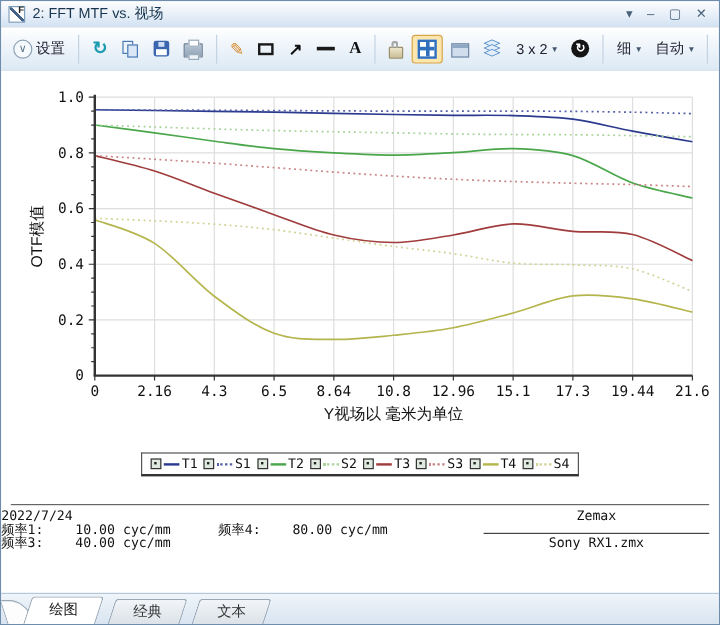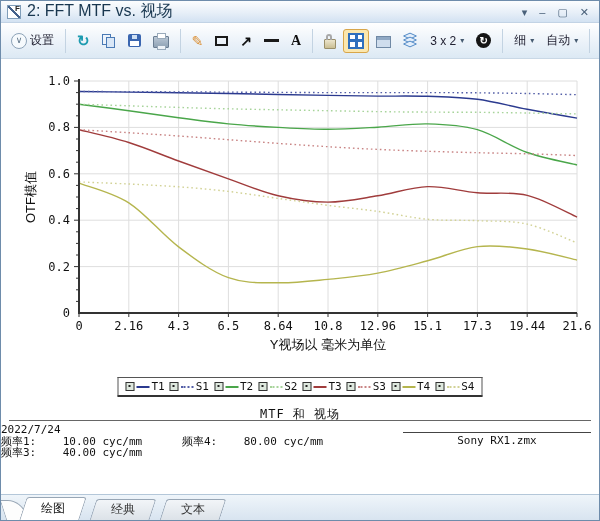--- a/index.html
+++ b/index.html
@@ -6,21 +6,21 @@
   body{width:600px;height:521px;font-family:"Liberation Sans",sans-serif;}
   .window{position:relative;width:600px;height:521px;box-sizing:border-box;border:1px solid #6e8cab;background:#fff;overflow:hidden;}
 
   
   .titlebar{position:absolute;top:0;left:0;right:0;height:22px;
     background:linear-gradient(#fcfdfe,#e7eff8 55%,#d3e2f2);
     border-bottom:1px solid #c2d3e5;display:flex;align-items:center;padding:0 6px;gap:6px;box-sizing:border-box;}
   .win-icon{position:relative;width:14px;height:14px;background:#fff;border:1px solid #7f9db9;box-sizing:border-box;
     background-image:linear-gradient(45deg,transparent 44%,#44618a 44%,#44618a 56%,transparent 56%);}
   .win-icon b{position:absolute;right:0px;top:-2px;font-size:8px;color:#222;font-weight:bold;}
-  .title{font-size:16px;color:#18364f;}
+  .title{font-size:12px;color:#18364f;}
   .win-controls{margin-left:auto;display:flex;gap:12px;color:#4a617a;font-size:11px;align-items:center;padding-right:4px;}
   .win-controls span{cursor:pointer;line-height:14px;}
 
   
   .toolbar{position:absolute;top:22px;left:0;right:0;height:36px;
     background:linear-gradient(#ffffff,#ebf2f9 55%,#dcE9f4);
     border-bottom:1px solid #c9d8e6;display:flex;align-items:center;padding:0 5px;gap:2px;box-sizing:border-box;}
   .tb-sep{width:1px;height:24px;background:#c3d3e2;margin:0 4px;flex:none;}
   .tb-btn{display:flex;align-items:center;gap:3px;padding:2px 4px;border-radius:3px;border:1px solid transparent;
     font-size:12px;color:#223;cursor:pointer;height:24px;box-sizing:border-box;flex:none;}
@@ -304,26 +304,26 @@
           <span class="lnsample" style="border-top-color: rgb(181, 181, 78);"></span>
           <span>T4</span>
         </span>
         <span class="lg-entry">
           <span class="mk"></span>
           <span class="lnsample dotted" style="border-top-color: rgb(210, 210, 150);"></span>
           <span>S4</span>
         </span>
       </div>
 
-    <div class="mtf-title">MTF 和 视场</div>
     <div class="sepline"></div>
 
     <div class="footer-left" id="footerLeft"><div>2022/7/24</div><div>频率1:    10.00 cyc/mm      频率4:    80.00 cyc/mm</div><div>频率3:    40.00 cyc/mm</div></div>
 
     <div class="footer-right">
+      <div>Zemax</div>
       <div class="rline"></div>
       <div>Sony RX1.zmx</div>
     </div>
   </div>
 
   <div class="tabbar" id="tabbar">
     <span class="tab-corner"></span>
   <span class="tab active"><span>绘图</span></span>
       <span class="tab"><span>经典</span></span>
       <span class="tab"><span>文本</span></span>

